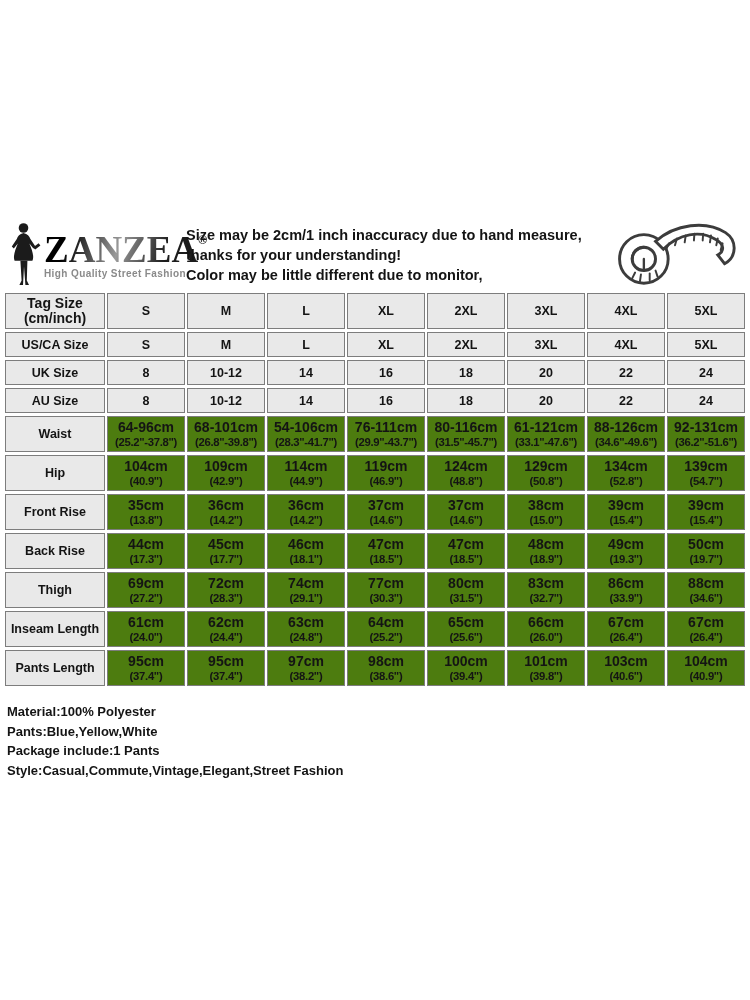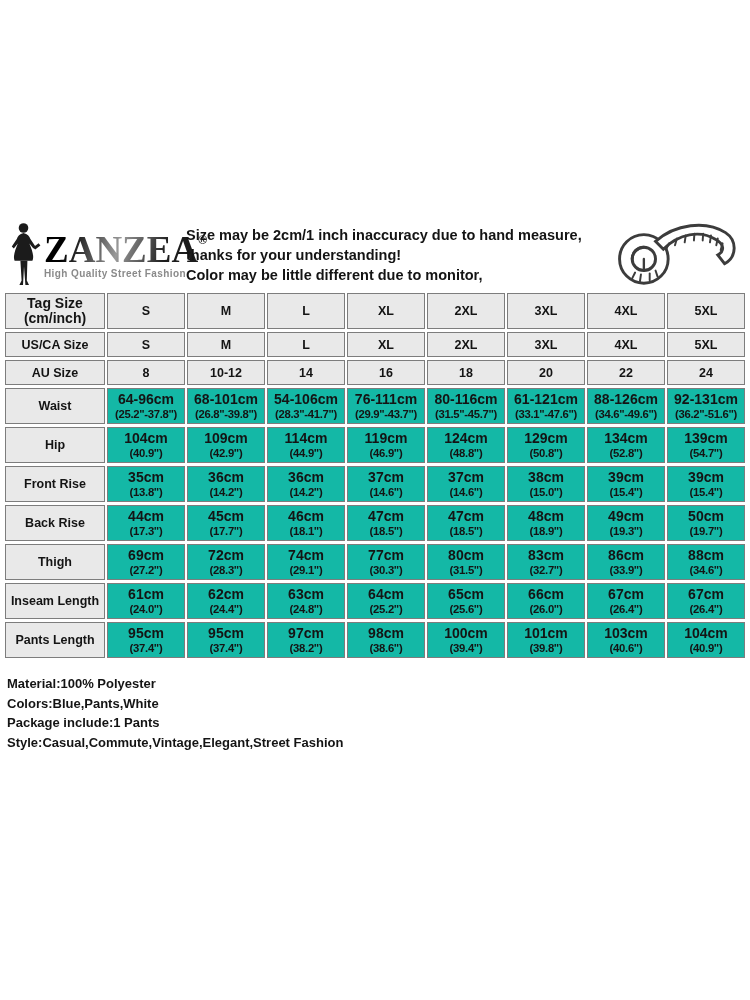--- a/index.html
+++ b/index.html
@@ -30,21 +30,21 @@
 
   
   table.size{
     width:744px;margin:1px auto 0;border-collapse:separate;border-spacing:2px 3px;
     table-layout:fixed;
   }
   table.size td{
     border:1px solid #7d7d7d;background:#e9e9e9;text-align:center;vertical-align:middle;
     font-size:12.5px;padding:1px 0;overflow:hidden;
   }
-  table.size td.white{background:#14b8a6;}
+  table.size td.white{background:#4d7c0f;}
   col.c0{width:100px;}
   .r-head td{height:32px;}
   .r-conv td{height:21px;}
   .r-meas td{height:32px;}
   .l1{font-size:14px;line-height:15px;white-space:nowrap;}
   .l2{font-size:11.3px;line-height:14px;letter-spacing:-0.3px;white-space:nowrap;}
   td.lbl{font-size:12.8px;}
 
   
   .footer{margin:13px 12px 0 7px;font-size:13px;line-height:19.5px;}
@@ -141,20 +141,31 @@
           <td>S</td>
           <td>M</td>
           <td>L</td>
           <td>XL</td>
           <td>2XL</td>
           <td>3XL</td>
           <td>4XL</td>
           <td>5XL</td>
         </tr>
         <tr class="r-conv">
+          <td class="lbl">UK Size</td>
+          <td>8</td>
+          <td>10-12</td>
+          <td>14</td>
+          <td>16</td>
+          <td>18</td>
+          <td>20</td>
+          <td>22</td>
+          <td>24</td>
+        </tr>
+        <tr class="r-conv">
           <td class="lbl">AU Size</td>
           <td>8</td>
           <td>10-12</td>
           <td>14</td>
           <td>16</td>
           <td>18</td>
           <td>20</td>
           <td>22</td>
           <td>24</td>
         </tr>
@@ -401,18 +412,18 @@
           <td class="white">
             <div class="l1">104cm</div>
             <div class="l2">(40.9")</div>
           </td>
         </tr>
       </tbody>
   </table>
 
   <div class="footer">
     <div>Material:100% Polyester</div>
-    <div>Colors:Blue,Pants,White</div>
+    <div>Pants:Blue,Yellow,White</div>
     <div>Package include:1 Pants</div>
     <div>Style:Casual,Commute,Vintage,Elegant,Street Fashion</div>
   </div>
 
 </div>
 
 </body></html>

